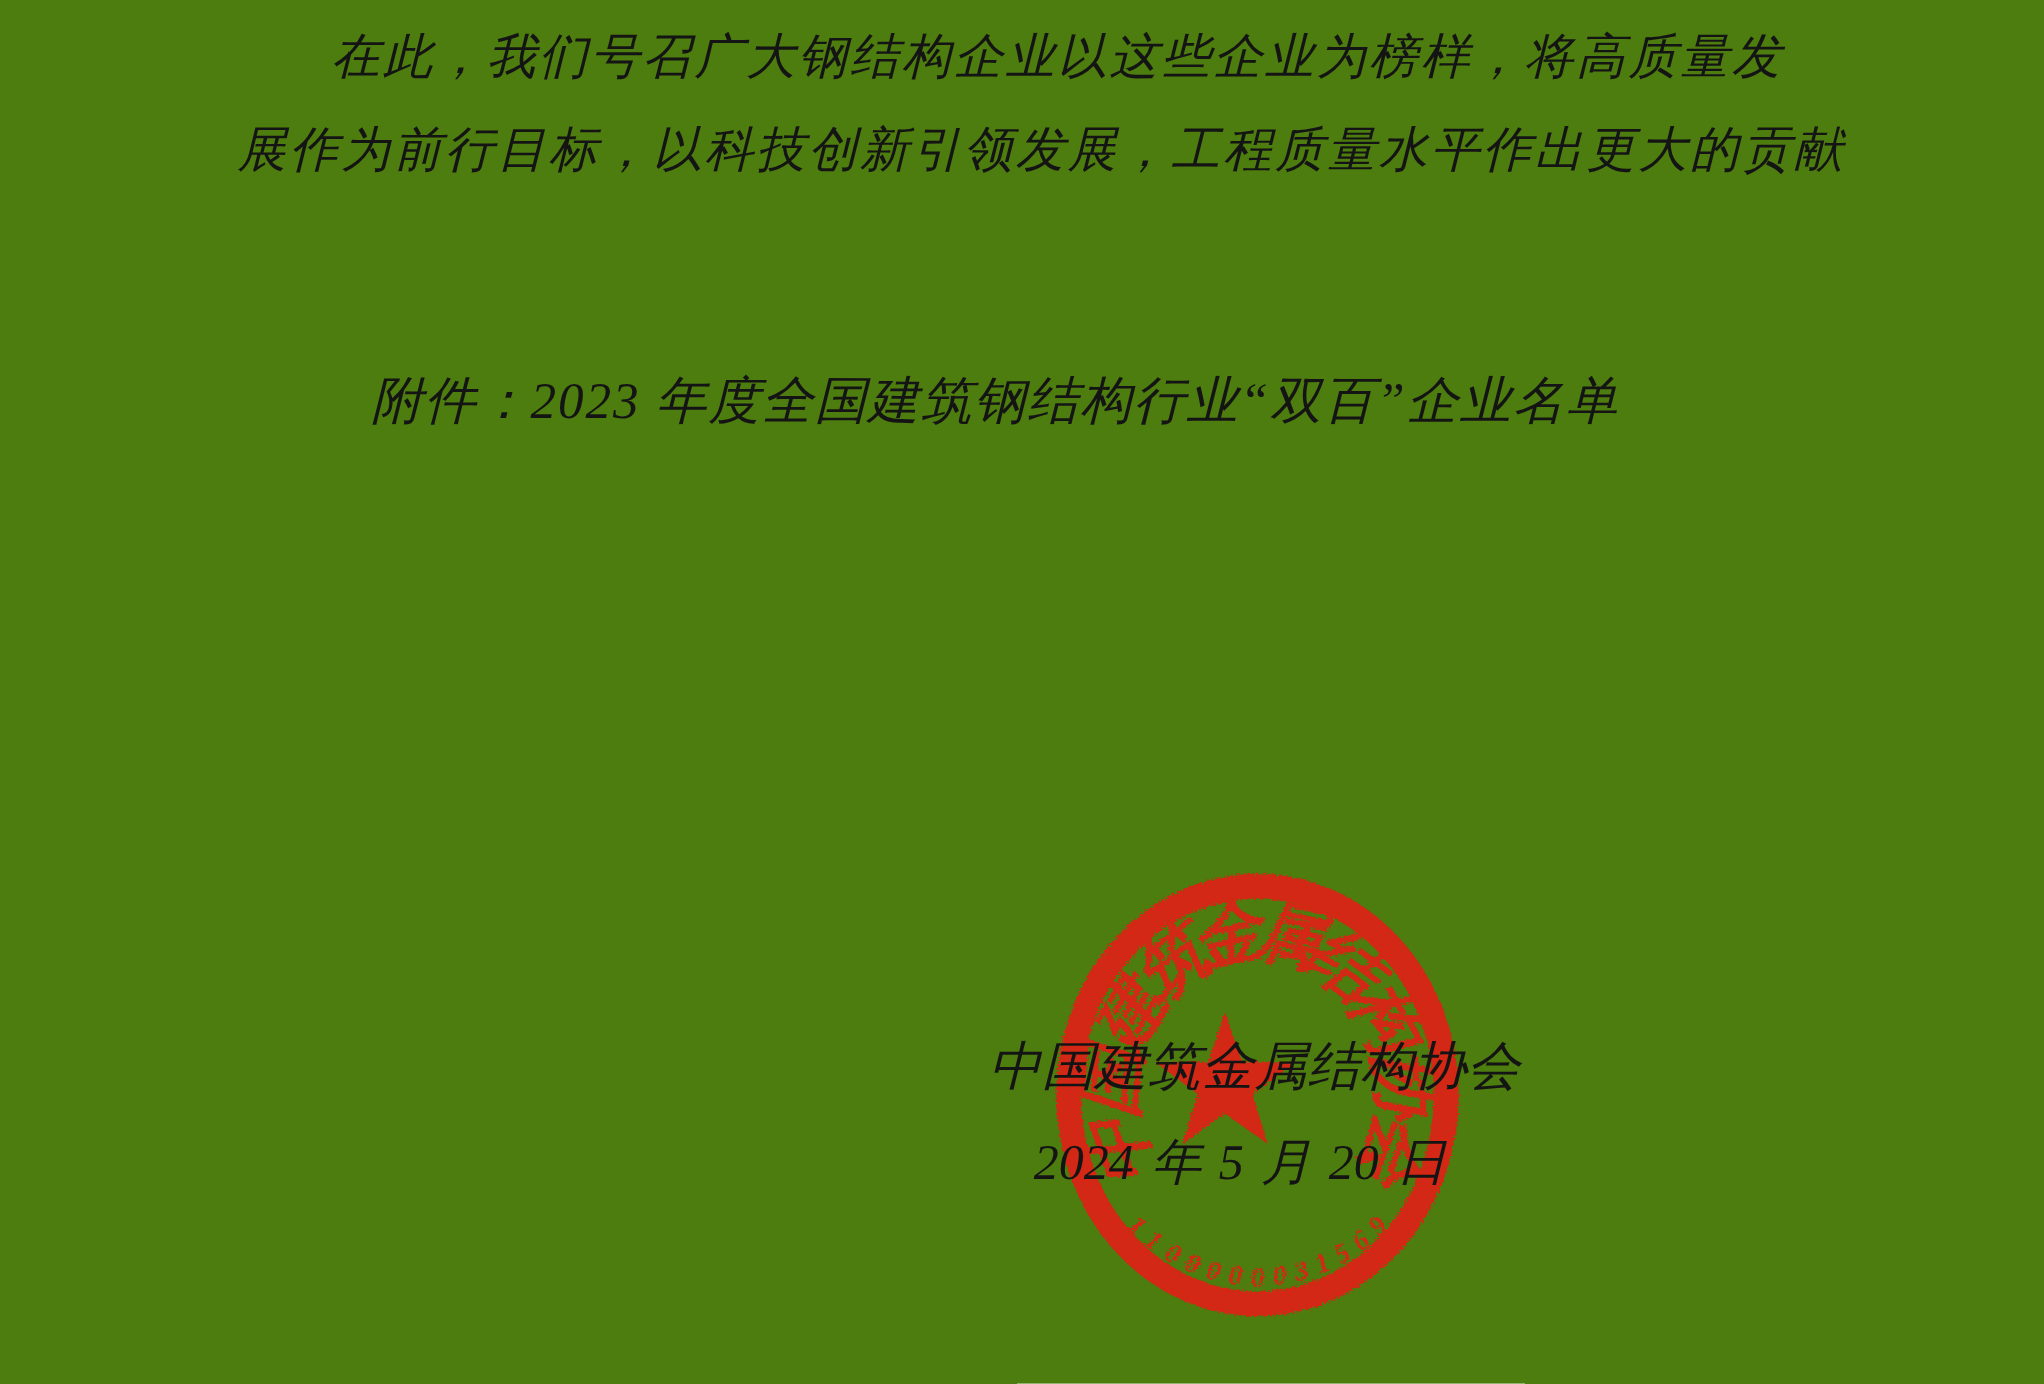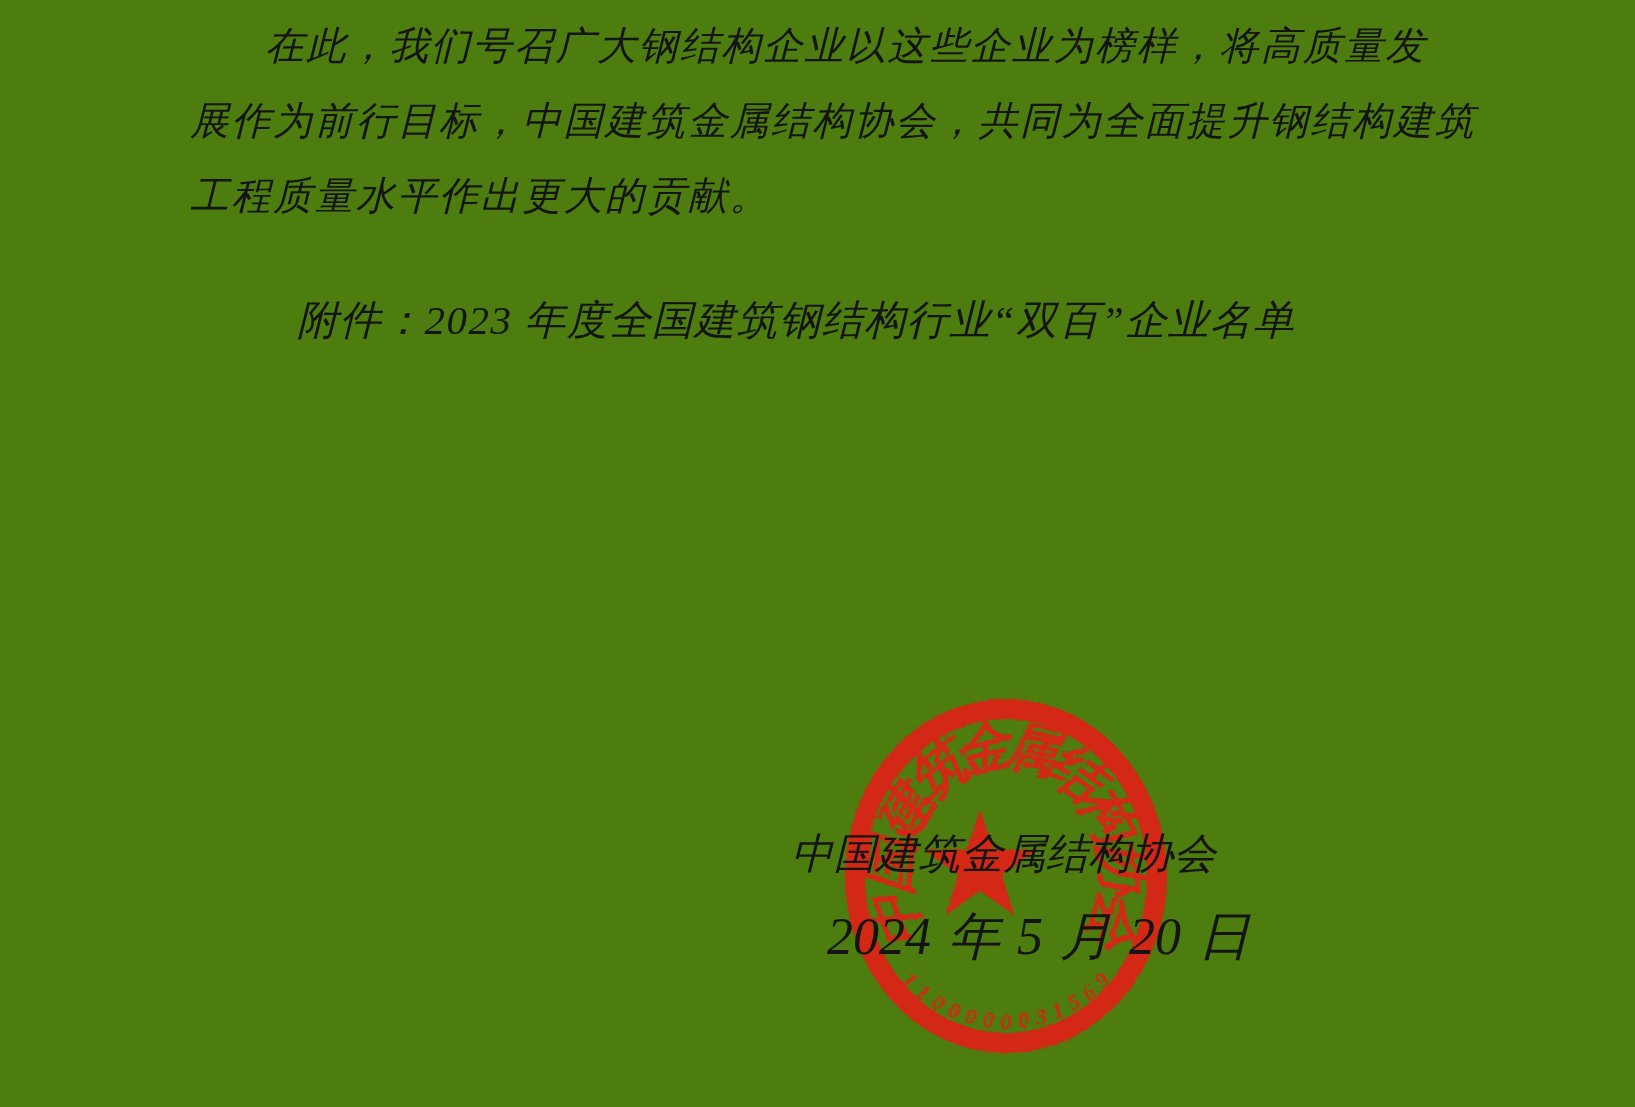--- a/index.html
+++ b/index.html
@@ -45,21 +45,21 @@
     font-size: 42px;
     letter-spacing: 0.5px;
     line-height: 1.15;
     white-space: nowrap;
     z-index: 3;
   }
   #date-line {
     position: absolute;
     left: 827px;
     top: 907px;
-    font-size: 52px;
+    font-size: 40px;
     word-spacing: 4px;
     line-height: 1.15;
     white-space: nowrap;
     z-index: 3;
   }
   
   #seal-svg {
     position: absolute;
     left: 790px;
     top: 650px;
@@ -81,22 +81,21 @@
     text-anchor: middle;
   }
 </style>
 </head>
 <body>
 
 <div id="page">
 
   <div id="paragraph">
     <div class="para-line indent">在此，我们号召广大钢结构企业以这些企业为榜样，将高质量发</div>
-    <div class="para-line">展作为前行目标，中国建筑金属结构协会，共同为全面提升钢结构建筑</div>
-    <div class="para-line">工程质量水平作出更大的贡献。</div>
+    <div class="para-line">展作为前行目标，以科技创新引领发展，工程质量水平作出更大的贡献</div>
   </div>
 
   <div id="attachment">附件：2023 年度全国建筑钢结构行业“双百”企业名单</div>
 
   <svg id="seal-svg" viewBox="790 650 440 440" xmlns="http://www.w3.org/2000/svg">
     <defs>
       <filter id="rough" x="-10%" y="-10%" width="120%" height="120%">
         <feTurbulence type="fractalNoise" baseFrequency="0.55" numOctaves="2" result="n"></feTurbulence>
         <feDisplacementMap in="SourceGraphic" in2="n" scale="5"></feDisplacementMap>
       </filter>

